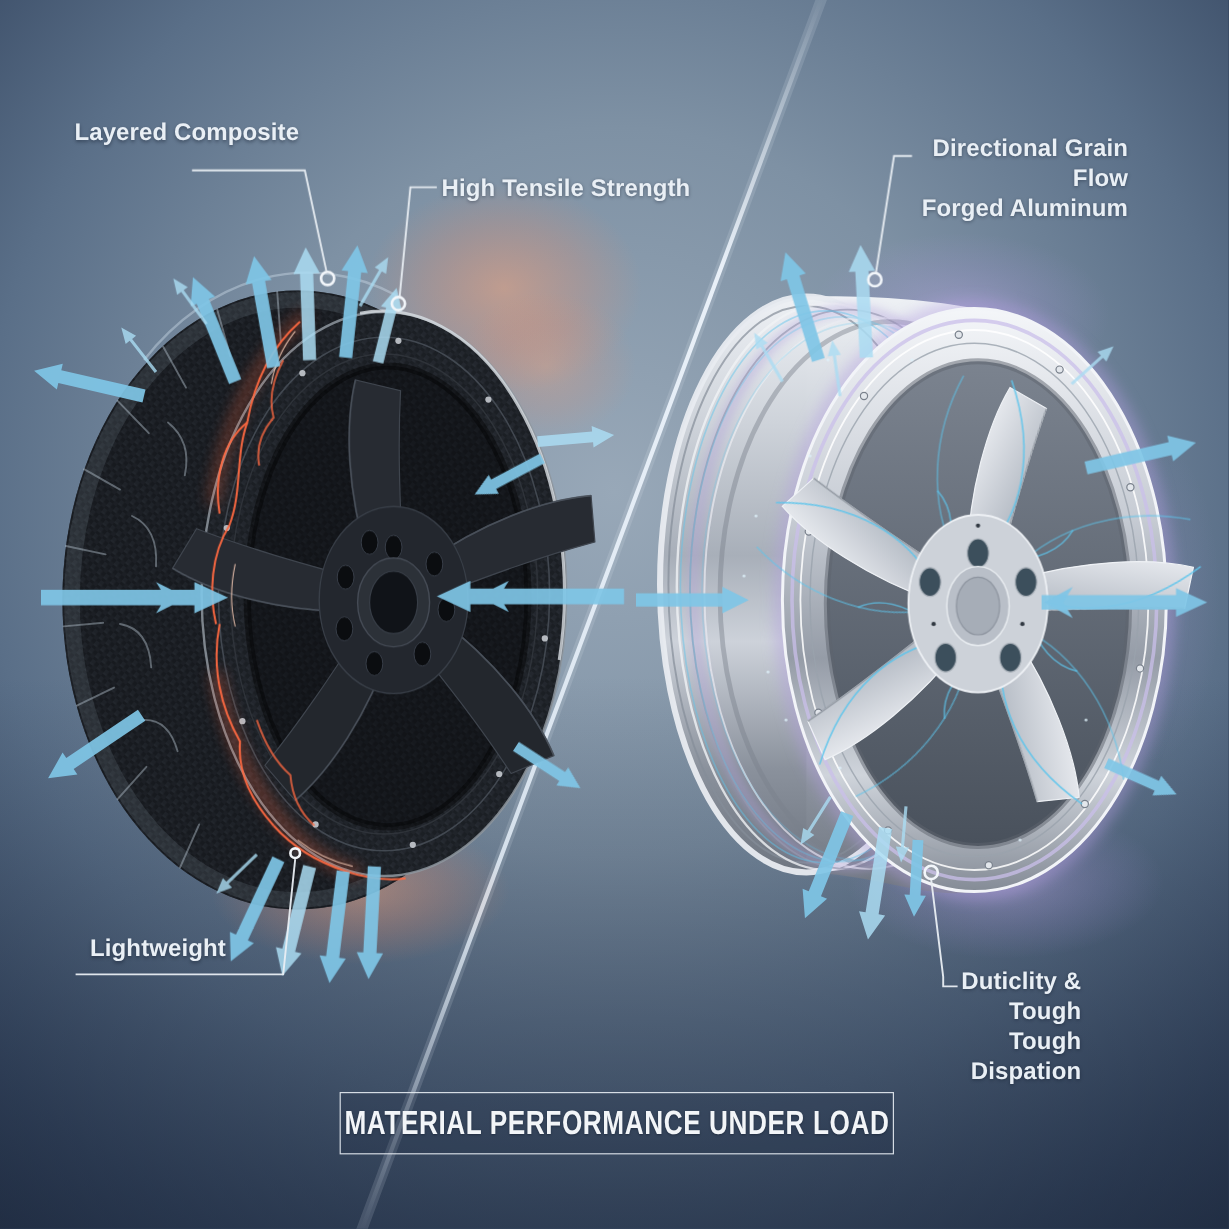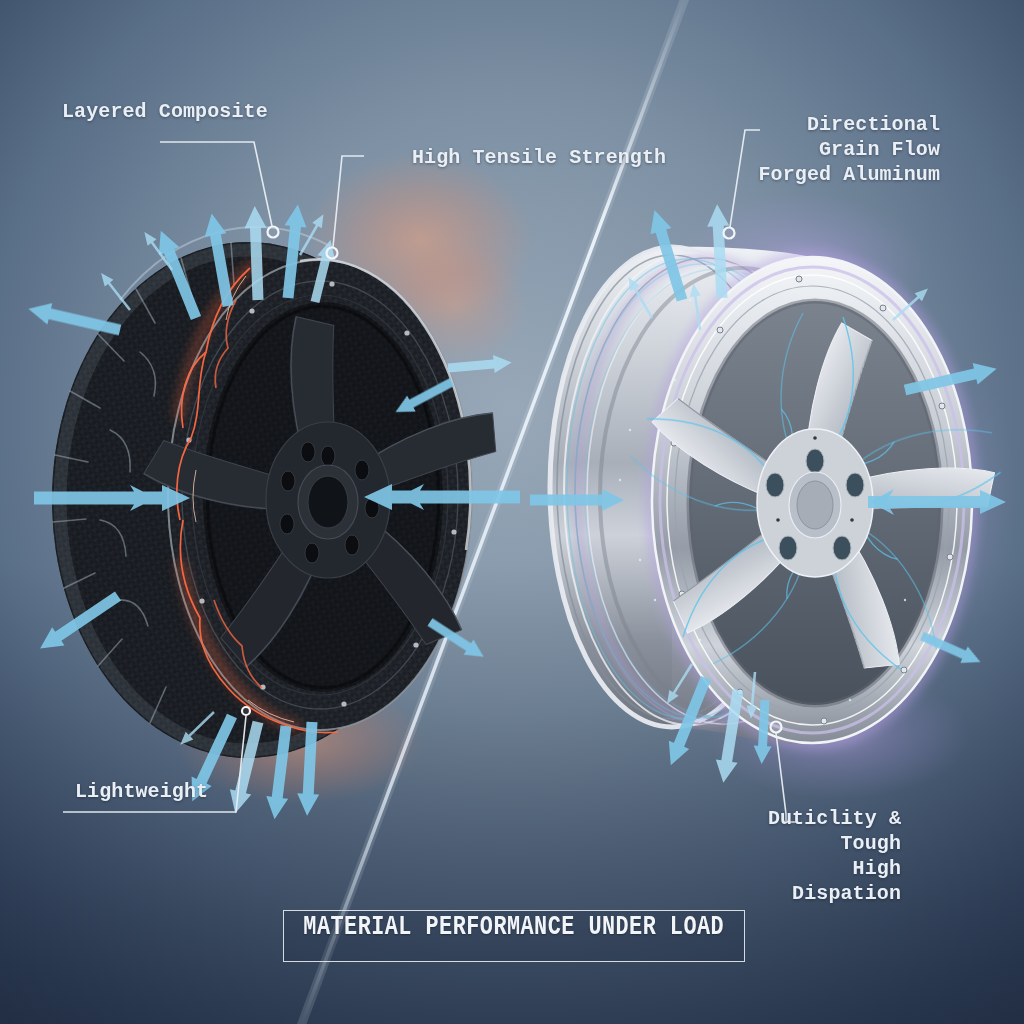--- a/index.html
+++ b/index.html
@@ -1,35 +1,35 @@
 <!DOCTYPE html>
 <html style="--background-top: #8798aa; --background-deep: #2c3b53; --arrow-blue: #7fc5e6; --arrow-blue-light: #aadcf2; --stress-red: #ff6a42; --glow-orange: #ff9a66; --glow-purple: #b49fe2; --flow-cyan: #5ec5ec; --carbon-dark: #1a1d22; --aluminum-light: #e9ecf1; --label-text: #e9eff5; --leader-line: #e9eef3;"><head>
 <meta charset="utf-8">
 <style>
   html,body{margin:0;padding:0;background:#2c3b53;}
   .stage{position:relative;width:1024px;height:1024px;overflow:hidden;
-         font-family:Liberation Mono, monospace;}
+         font-family:Liberation Sans, sans-serif;}
   svg.art{position:absolute;left:0;top:0;width:1024px;height:1024px;display:block;}
 
   .arrow{fill:var(--arrow-blue,#7fc5e6);opacity:.92;}
   .arrow.light{fill:var(--arrow-blue-light,#aadcf2);opacity:.85;}
   .arrow.thin{fill:var(--arrow-blue-light,#aadcf2);opacity:.8;}
   .leader{fill:none;stroke:var(--leader-line,#e9eef3);stroke-width:1.6;opacity:.95;}
   .leader-dot{fill:rgba(255,255,255,.06);stroke:#f2f6fa;stroke-width:2.2;}
   .flow{fill:none;stroke:var(--flow-cyan,#5ec5ec);stroke-width:1.4;}
   .crack{fill:none;stroke:var(--stress-red,#ff6a42);}
 
   .label{position:absolute;color:var(--label-text,#e9eff5);font-weight:bold;
          font-size:20px;line-height:25px;letter-spacing:.1px;
          text-shadow:0 1px 3px rgba(8,16,30,.4);}
   .label.center{text-align:right;}
   .title-box{position:absolute;left:283px;top:910px;width:460px;height:50px;
              border:1.5px solid rgba(236,241,247,.88);
              background:rgba(22,34,54,.18);
-             display:flex;justify-content:center;}
+             display:flex;align-items:center;justify-content:center;}
   .title-text{color:#f2f5f8;font-size:28px;font-weight:bold;white-space:nowrap;
               letter-spacing:.6px;transform:scaleX(.78);transform-origin:center;
               text-shadow:0 1px 2px rgba(8,16,30,.4);}
 </style>
 </head>
 <body>
 
 <div class="stage">
 
 <svg class="art" viewBox="0 0 1024 1024">
@@ -397,35 +397,35 @@
     <circle class="leader-dot" cx="246" cy="711" r="4"></circle>
     <polyline class="leader" points="776,733 786,814 786,822 798,822"></polyline>
     <circle class="leader-dot" cx="776" cy="727" r="5.5"></circle>
   </g>
 </svg>
 
   <div class="label" style="left:62px;top:99px;">
     <div>Layered Composite</div>
   </div>
 
-  <div class="label" style="left:368px;top:145px;margin-left:44px;">
+  <div class="label" style="left:368px;top:145px;">
     <span>High Tensile Strength</span>
   </div>
 
   <div class="label center" style="left:748px;top:112px;width:192px;">
     <div>Directional Grain Flow</div>
     <div>Forged Aluminum</div>
   </div>
 
   <div class="label" style="left:75px;top:779px;">
     <span>Lightweight</span>
   </div>
 
   <div class="label center" style="left:753px;top:806px;width:148px;">
     <div>Duticlity &amp; Tough</div>
-    <div>High Dispation</div>
+    <div>Tough Dispation</div>
   </div>
 
   <div class="title-box">
     <span class="title-text">MATERIAL PERFORMANCE UNDER LOAD</span>
   </div>
 
 </div>
 
 </body></html>

